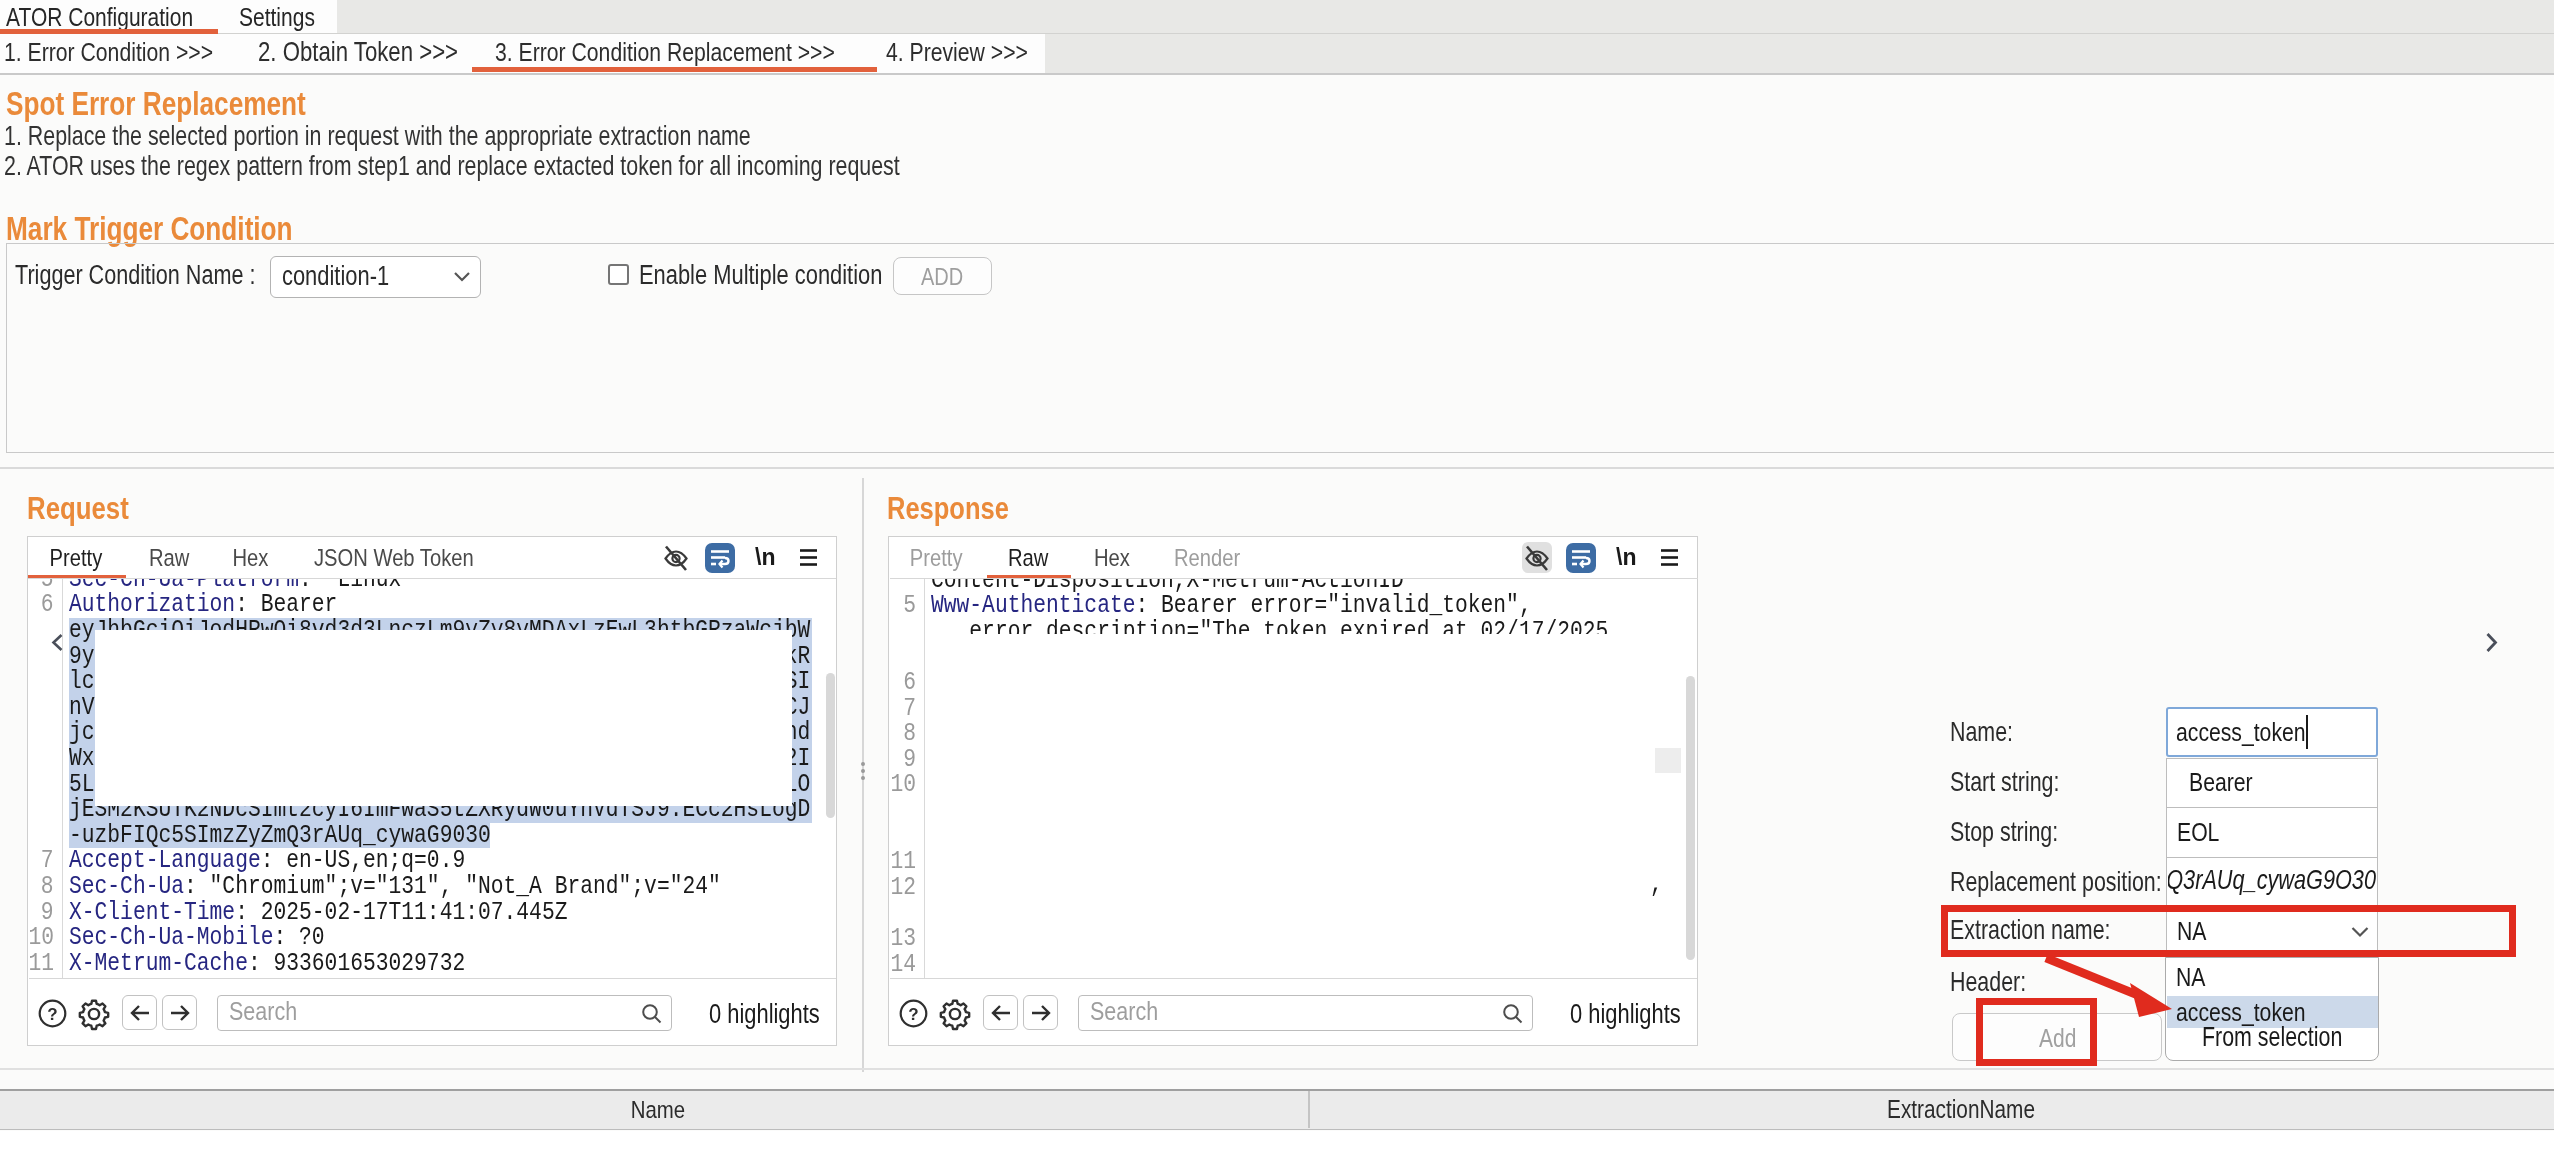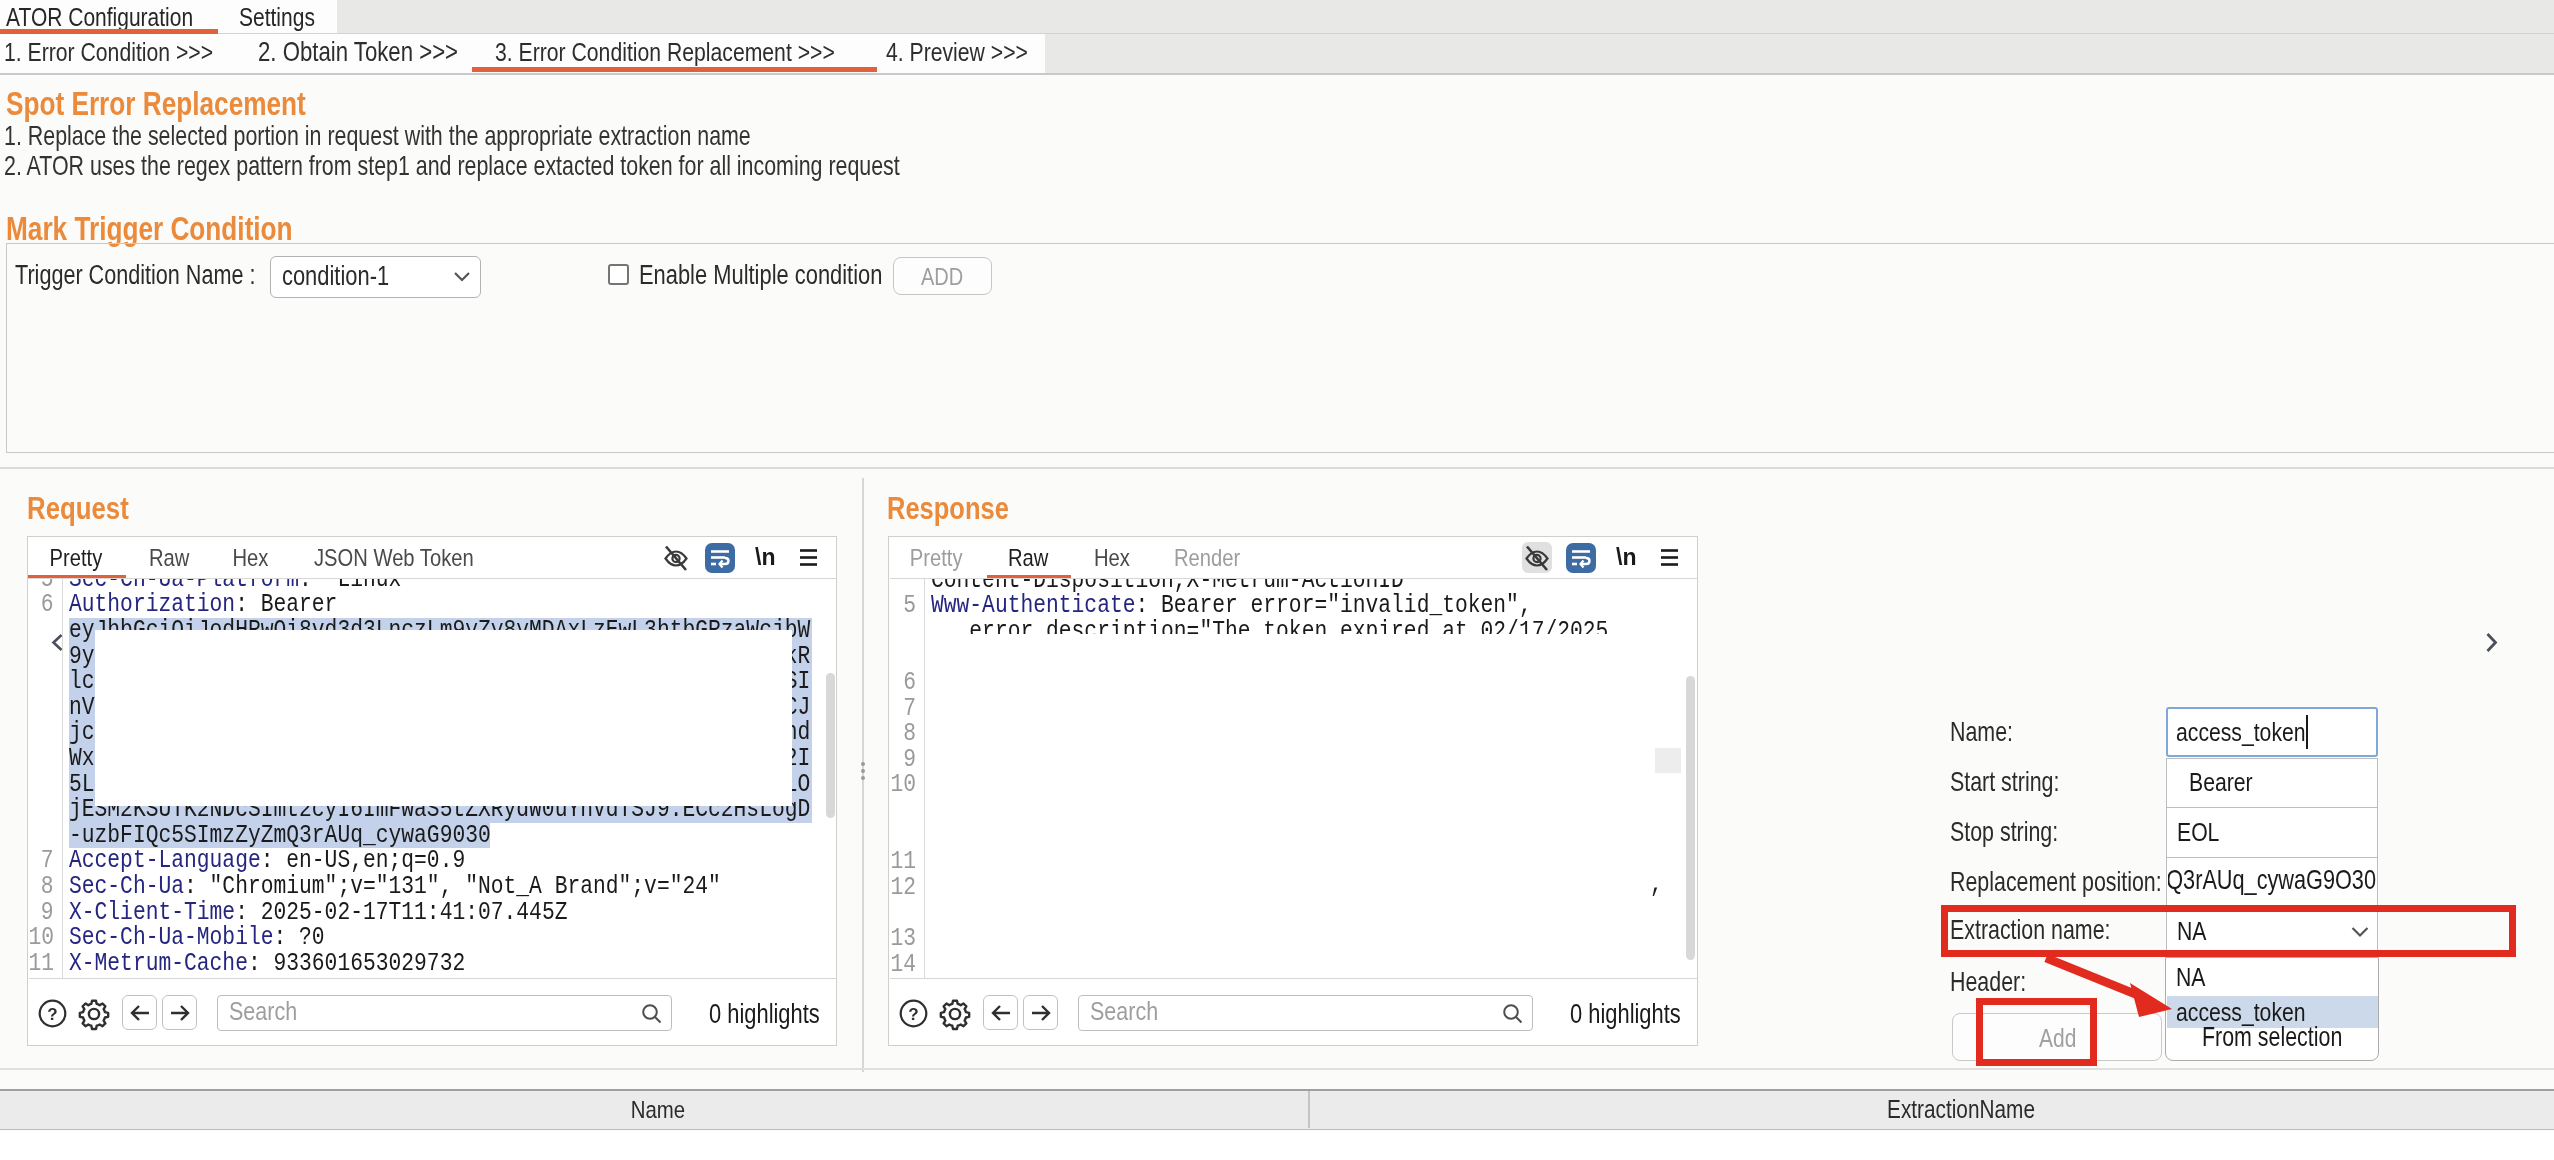--- a/index.html
+++ b/index.html
@@ -207,21 +207,21 @@
 <div class="abs" style="left:1950px;top:920.3px;font-size:21.4px;line-height:21.4px;color:#2b2b2b;font-weight:normal;white-space:pre;transform:scaleY(1.25);transform-origin:0 50%;">Extraction name:</div>
 <div class="abs" style="left:1950px;top:972.3px;font-size:21.4px;line-height:21.4px;color:#2b2b2b;font-weight:normal;white-space:pre;transform:scaleY(1.25);transform-origin:0 50%;">Header:</div>
 <div class="abs" style="left:2166px;top:707px;width:212px;height:50px;border:2px solid #7fa8d9;border-radius:3px;background:#fff;box-sizing:border-box;"></div>
 <div class="abs" style="left:2176px;top:721.4px;font-size:21.2px;line-height:21.2px;color:#1a1a1a;font-weight:normal;white-space:pre;transform:scaleY(1.25);transform-origin:0 50%;">access_token</div>
 <div class="abs" style="left:2306px;top:715px;width:2px;height:34px;background:#1a1a1a;"></div>
 <div class="abs" style="left:2166px;top:758px;width:212px;height:50px;border:1.5px solid #bdbdbd;background:#fff;box-sizing:border-box;"></div>
 <div class="abs" style="left:2189px;top:771.4px;font-size:21.2px;line-height:21.2px;color:#1a1a1a;font-weight:normal;white-space:pre;transform:scaleY(1.25);transform-origin:0 50%;">Bearer</div>
 <div class="abs" style="left:2166px;top:807px;width:212px;height:51px;border:1.5px solid #bdbdbd;background:#fff;box-sizing:border-box;"></div>
 <div class="abs" style="left:2177px;top:821.4px;font-size:21.2px;line-height:21.2px;color:#1a1a1a;font-weight:normal;white-space:pre;transform:scaleY(1.25);transform-origin:0 50%;">EOL</div>
 <div class="abs" style="left:2166px;top:857px;width:212px;height:51px;border:1.5px solid #bdbdbd;background:#fff;box-sizing:border-box;"></div>
-<div class="abs" style="left:2168px;top:858px;width:208px;height:48px;overflow:hidden;">
+<div class="abs" style="left:2168px;top:858px;width:208px;height:48px;overflow:hidden;font-style:italic;">
     <div class="abs" style="right:0px;top:11.4px;font-size:21.7px;line-height:21.7px;color:#1a1a1a;white-space:pre;transform:scaleY(1.25);transform-origin:100% 50%;">Q3rAUq_cywaG9O30</div>
   </div>
 <div class="abs" style="left:2166px;top:910px;width:212px;height:46px;border:1.5px solid #bdbdbd;background:#fff;box-sizing:border-box;"></div>
 <div class="abs" style="left:2177px;top:920.4px;font-size:21.2px;line-height:21.2px;color:#1a1a1a;font-weight:normal;white-space:pre;transform:scaleY(1.25);transform-origin:0 50%;">NA</div>
 <svg class="abs" style="left:2350px;top:926px;" width="20" height="12" viewBox="0 0 20 12">
     <path d="M2.5 2 L10 9.5 L17.5 2" fill="none" stroke="#555" stroke-width="2.2"></path>
   </svg>
 <div class="abs" style="left:2165px;top:957px;width:214px;height:104px;border:1.5px solid #ababab;border-radius:0 0 8px 8px;background:#fff;box-sizing:border-box;"></div>
 <div class="abs" style="left:2176px;top:966.4px;font-size:21.2px;line-height:21.2px;color:#1a1a1a;font-weight:normal;white-space:pre;transform:scaleY(1.25);transform-origin:0 50%;">NA</div>
 <div class="abs" style="left:2166.5px;top:996px;width:211px;height:32px;background:#ccd9ea;"></div>

